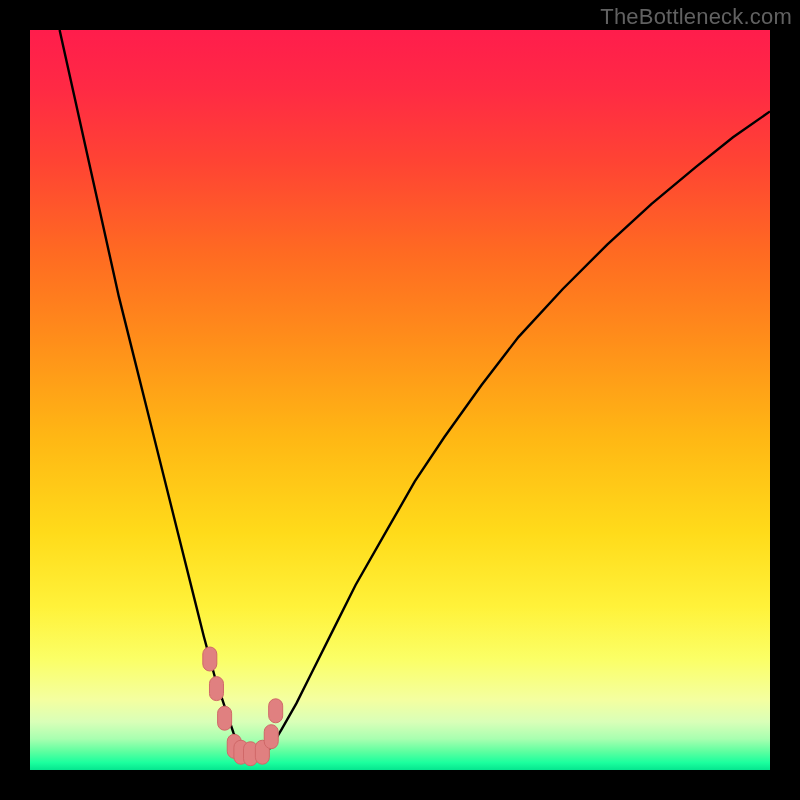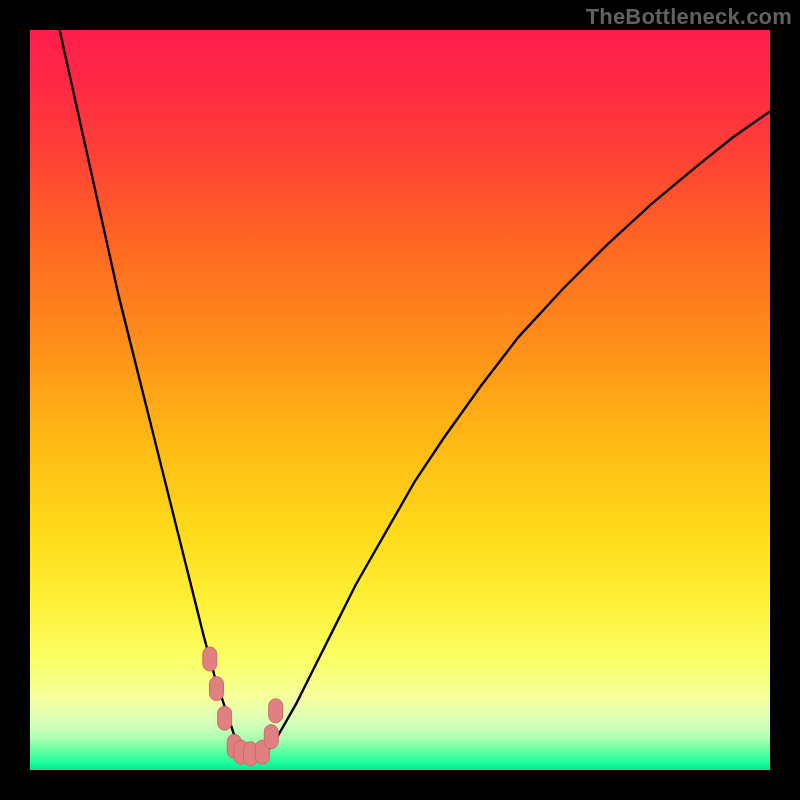--- a/index.html
+++ b/index.html
@@ -24,21 +24,21 @@
     width: 740px;
     height: 740px;
     overflow: hidden;
   }
   .attribution {
     position: absolute;
     top: 4px;
     right: 8px;
     color: #616161;
     font-size: 22px;
-    font-weight: 700;
+    font-weight: 400;
     letter-spacing: 0.2px;
   }
   svg.curve {
     position: absolute;
     left: 0; top: 0;
     width: 740px;
     height: 740px;
   }
 </style>
 </head>

